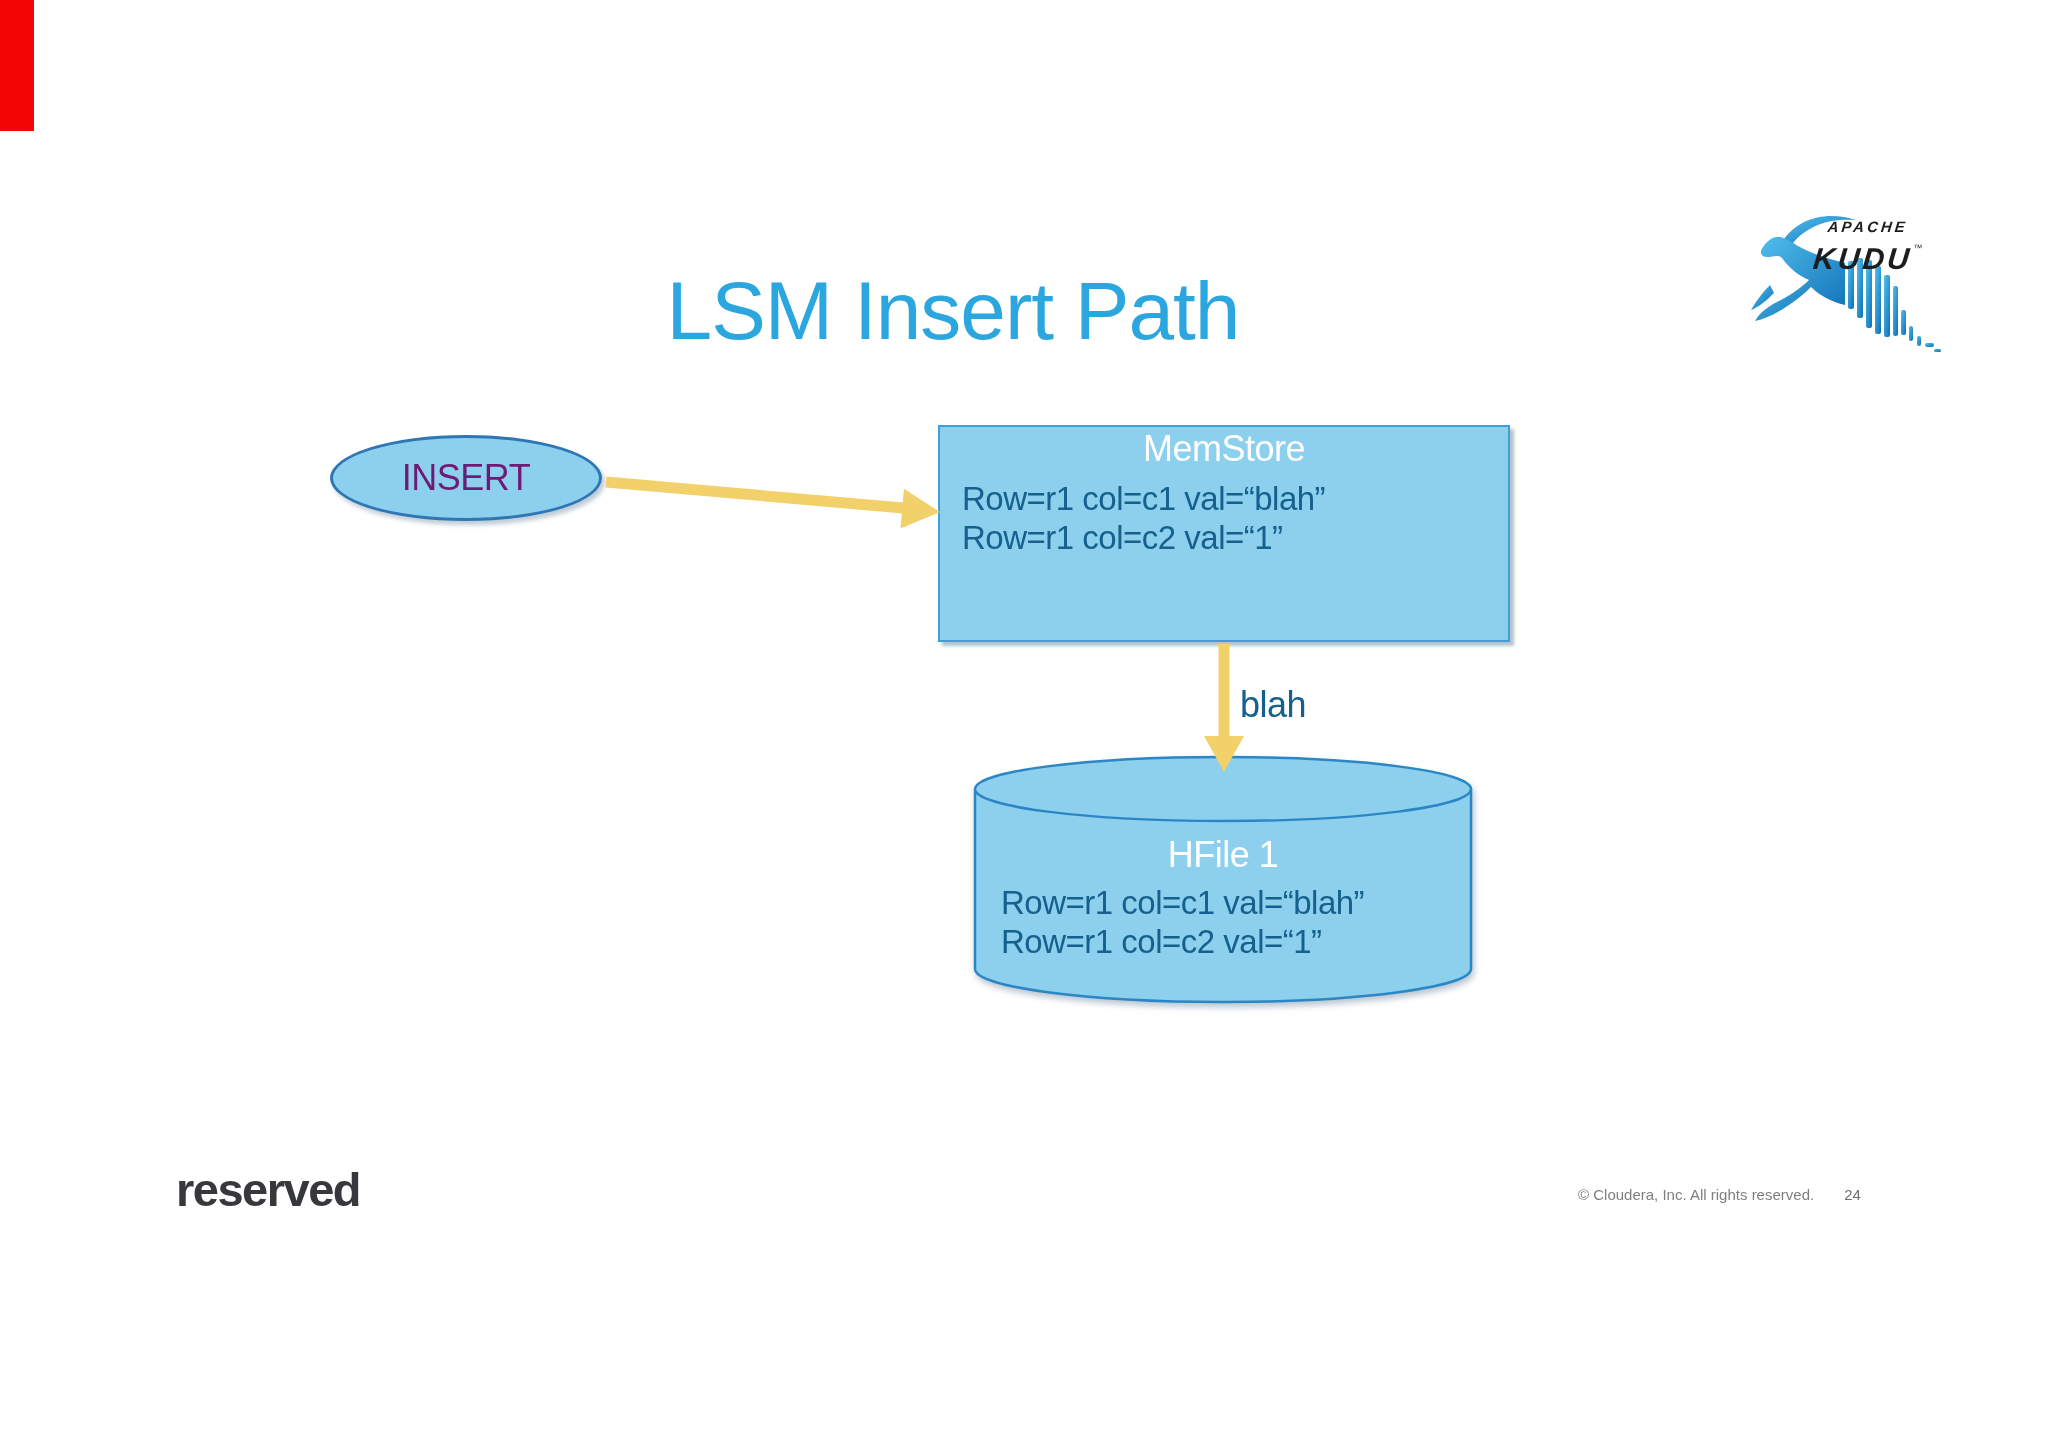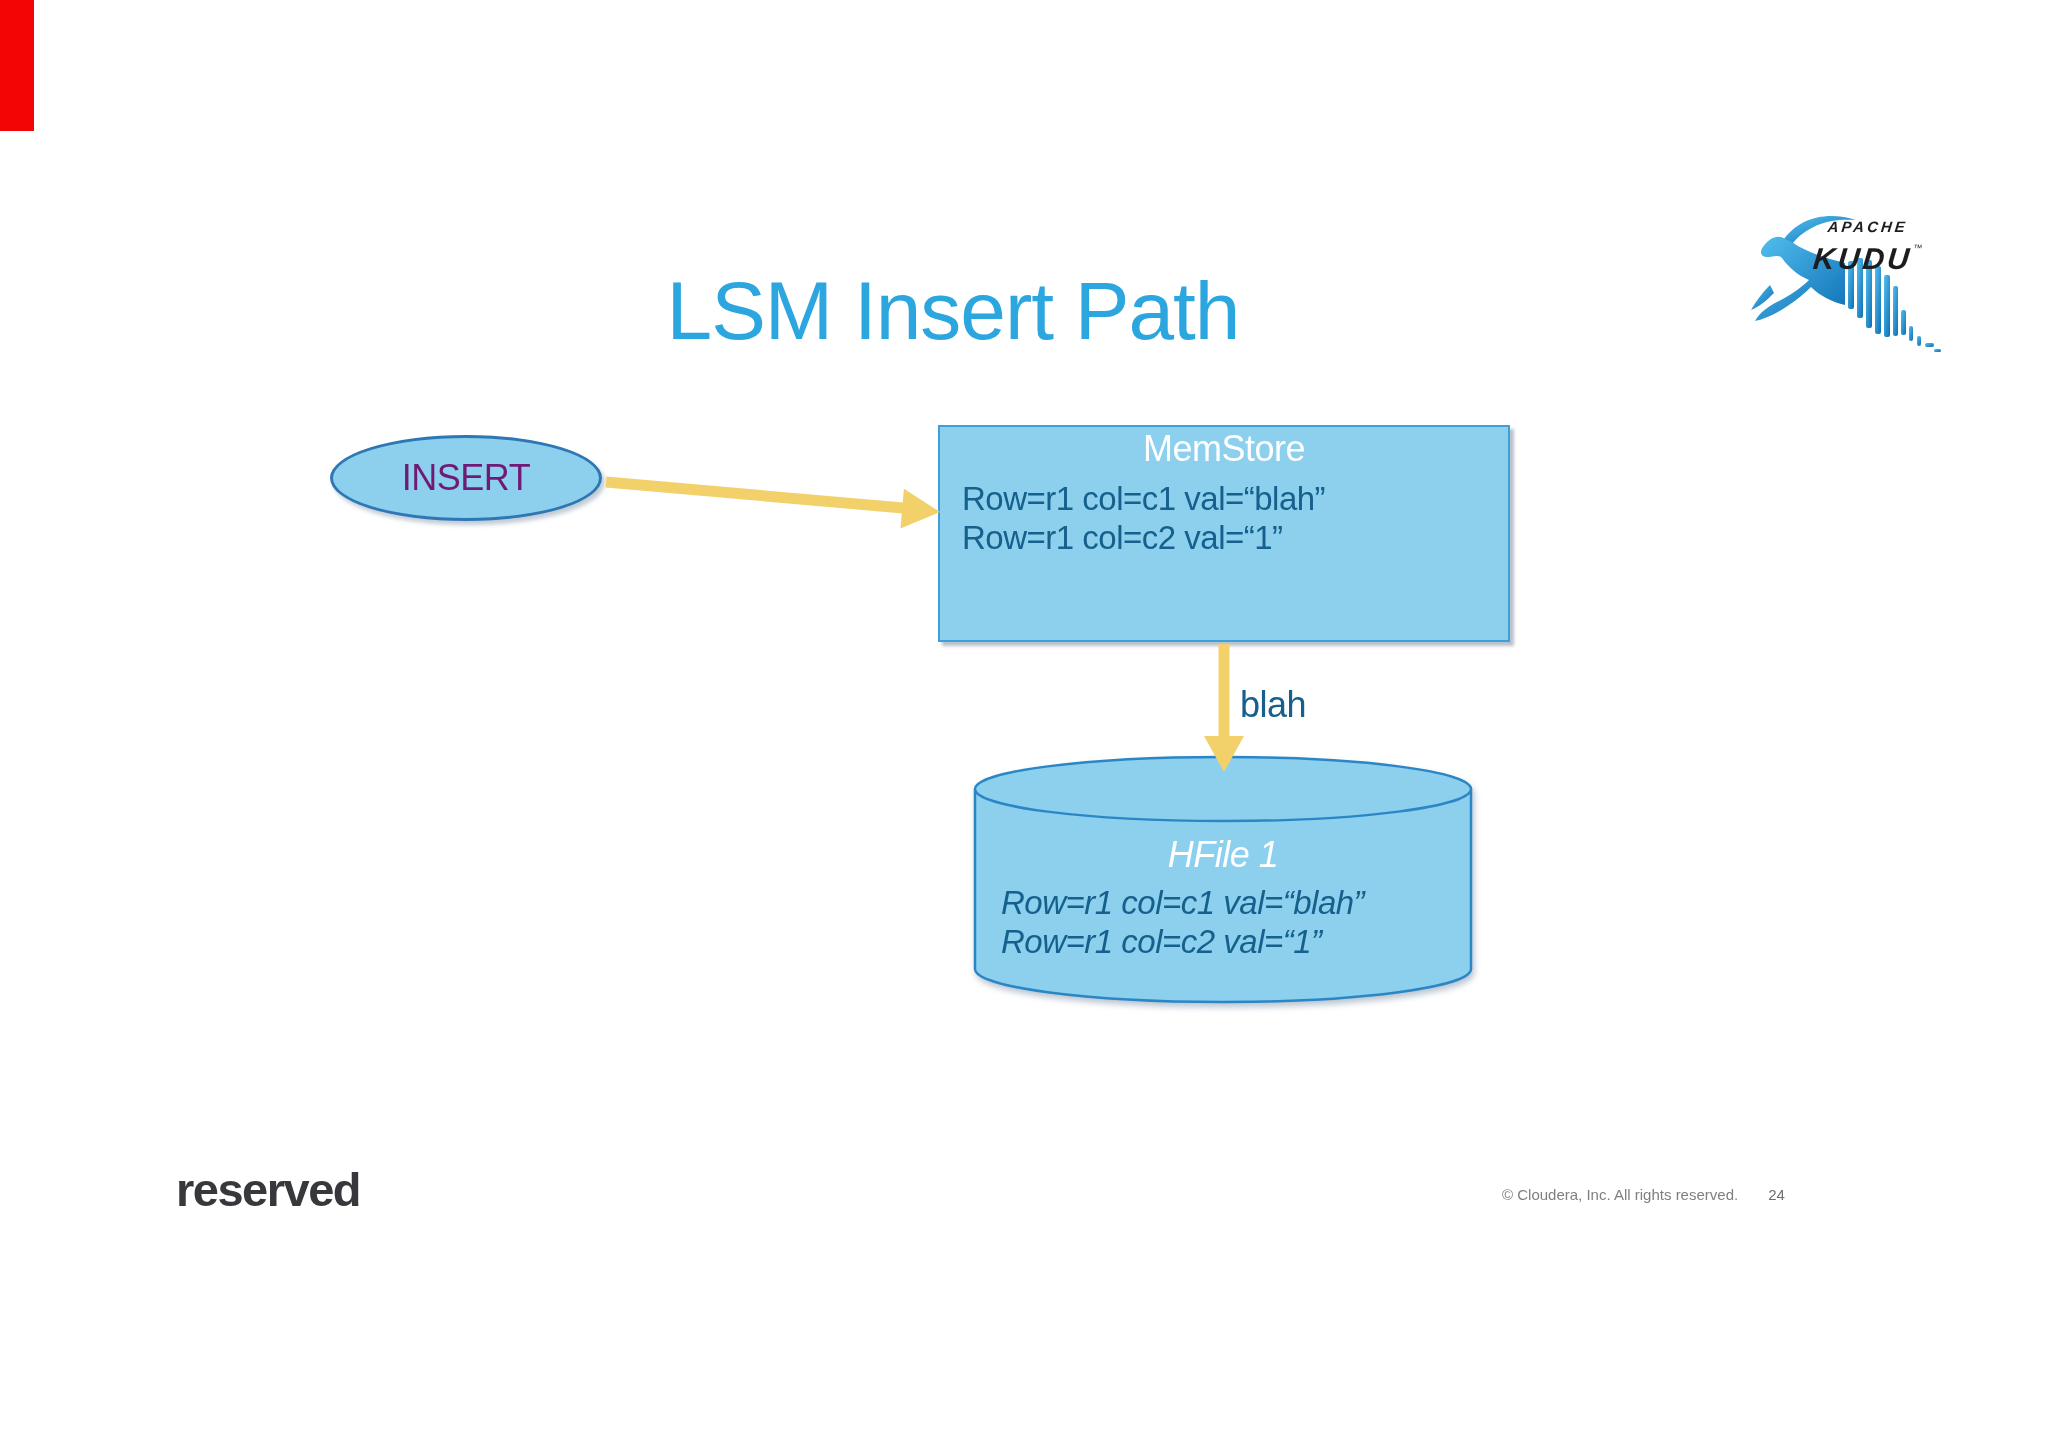--- a/index.html
+++ b/index.html
@@ -39,31 +39,31 @@
   .membox{
     position:absolute;left:938px;top:425px;width:572px;height:217px;box-sizing:border-box;
     background:#8cd0ee;border:2px solid #3fa0d8;
     box-shadow:4px 4px 3px rgba(95,120,145,.45);
   }
   .box-title{text-align:center;color:#ffffff;font-size:36px;line-height:44px;letter-spacing:-0.5px;}
   .rows{margin-top:8px;padding-left:22px;color:#15608c;font-size:33px;line-height:39px;letter-spacing:-0.5px;}
 
   .cylinder{position:absolute;left:973px;top:755px;width:500px;height:250px;}
   .cylinder svg{position:absolute;left:0;top:0;filter:drop-shadow(2px 4px 3px rgba(100,125,150,.45));}
-  .cyl-text{position:absolute;left:0;top:0;width:100%;font-style:italic;}
+  .cyl-text{position:absolute;left:0;top:0;width:100%;}
   .cyl-title{margin-top:78px;text-align:center;color:#ffffff;font-size:36px;line-height:44px;letter-spacing:-0.5px;}
   .cyl-rows{margin-top:6px;padding-left:28px;color:#15608c;font-size:33px;line-height:39px;letter-spacing:-0.5px;}
 
   .flush-label{position:absolute;left:1240px;top:684px;color:#15608c;font-size:36px;letter-spacing:-0.5px;}
 
   .arrows{position:absolute;left:0;top:0;pointer-events:none;}
 
   
   .cloudera{position:absolute;left:176px;top:1162px;color:#36383b;font-size:47px;font-weight:700;letter-spacing:-1.5px;}
-  .footer-right{position:absolute;left:1502px;top:1186px;display:flex;align-items:baseline;gap:30px;}
+  .footer-right{position:absolute;left:1578px;top:1186px;display:flex;align-items:baseline;gap:30px;}
   .copyright{color:#7f7f7f;font-size:15px;}
   .page-number{color:#6e6e6e;font-size:15px;}
 </style>
 </head>
 <body>
 
 <div class="slide">
 
   <div class="red-marker"></div>
 

